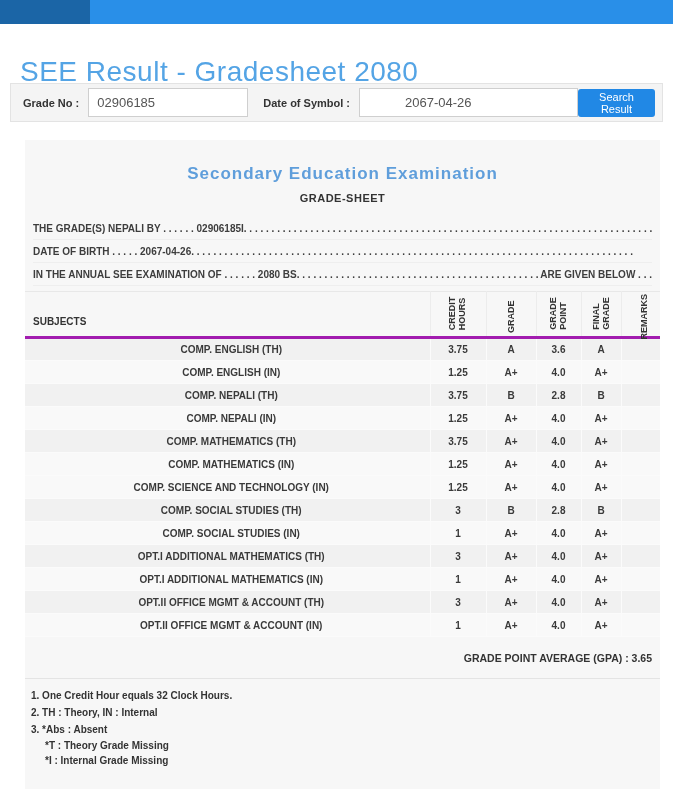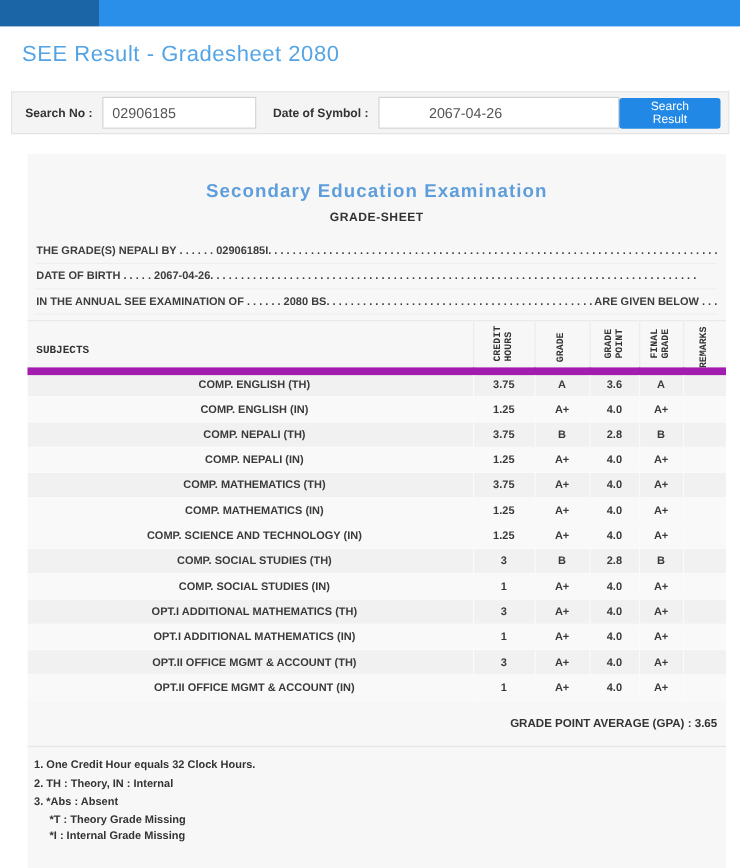--- a/index.html
+++ b/index.html
@@ -5,32 +5,32 @@
   * { margin:0; padding:0; box-sizing:border-box; }
   html,body { width:673px; height:789px; overflow:hidden; background:#ffffff;
               font-family:"Liberation Sans", sans-serif; }
   body { position:relative; }
 
   
   .topbar-dark  { position:absolute; left:0; top:0; width:90px;  height:24px; background:#1b65a6; }
   .topbar-light { position:absolute; left:90px; top:0; right:0;  height:24px; background:#298fe8; }
 
   
-  .page-title { position:absolute; left:20px; top:38px; font-size:20px; color:#54a4e5;
+  .page-title { position:absolute; left:20px; top:56px; font-size:28px; color:#54a4e5;
                 letter-spacing:0.5px; font-weight:400; }
 
   
   .search-band { position:absolute; left:10px; right:10px; top:83px; height:39px;
                  background:#f4f4f4; border:1px solid #e3e3e3;
                  display:flex; align-items:center; padding-left:12px; }
   .search-band label { font-size:11px; font-weight:700; color:#333; white-space:nowrap; }
   .search-band input { height:29px; border:1px solid #cfcfcf; background:#fff; color:#555;
                        font-size:13px; padding:0 8px; margin-left:9px;
                        font-family:"Liberation Sans", sans-serif; }
-  #symbol-input { width:140px; }
+  #symbol-input { width:160px; }
   #dob-input    { width:219px;padding-left:45px; }
   .search-btn { margin-left:auto; margin-right:7px; height:28px; padding:0 12px;
                 background:#2188e5; color:#fff; border:none; border-radius:3px;
                 font-size:11px; font-family:"Liberation Sans", sans-serif; cursor:pointer; }
 
   
   .sheet { position:absolute; left:25px; right:13px; top:140px; bottom:0; background:#f7f7f7; }
   .sheet-title { margin-top:24px; text-align:center; font-size:17px; color:#5f9edb;
                  letter-spacing:1px; font-weight:700; }
   .sheet-subtitle { margin-top:8px; text-align:center; font-size:11px; color:#333;
@@ -41,21 +41,21 @@
   .intro-line { display:flex; align-items:center; height:23px; overflow:hidden;
                 font-size:10px; font-weight:700; color:#3d3d3d; white-space:nowrap;
                 border-bottom:1px solid #eeeeee; }
   .intro-line .fill { flex:1; overflow:hidden; white-space:nowrap; color:#3d3d3d; }
   .intro-line .end  { white-space:nowrap; }
 
   
   table { width:100%; border-collapse:collapse; margin-top:5px; table-layout:fixed; }
   col.c-sub { width:405px; } col.c-cr { width:56px; } col.c-gr { width:50px; }
   col.c-gp  { width:45px; }  col.c-fg { width:40px; } col.c-rm { width:auto; }
-  thead tr { border-top:1px solid #e8e8e8; border-bottom:7px solid #a21caf; height:46px;font-family:Liberation Mono, monospace; }
+  thead tr { border-top:1px solid #e8e8e8; border-bottom:3px solid #a21caf; height:46px; }
   th.subh { text-align:left; vertical-align:bottom; padding:0 0 9px 8px;
             font-size:10px; font-weight:700; color:#333; }
   th.v { vertical-align:middle; text-align:center; padding:0; border-left:1px solid #ececec; }
   th.v .rot { display:inline-block; transform:rotate(-90deg); white-space:pre;
               font-size:9px; line-height:9.5px; font-weight:700; color:#333; text-align:left; }
   tbody tr { height:23px; }
   tbody tr.odd  { background:#f1f1f1; }
   tbody tr.even { background:#f9f9f9; }
   tbody td { font-size:10px; font-weight:700; color:#3a3a3a;
              border-bottom:1px solid #fbfbfb; }
@@ -74,21 +74,21 @@
 </style>
 </head>
 <body>
 
 <div class="topbar-dark"></div>
 <div class="topbar-light"></div>
 
 <h1 class="page-title">SEE Result - Gradesheet 2080</h1>
 
 <div class="search-band">
-  <label for="symbol-input">Search No :</label>
+  <label for="symbol-input">Grade No :</label>
   <input id="symbol-input" type="text" value="02906185" style="">
   <label for="dob-input" style="margin-left:15px;">Date of Symbol :</label>
   <input id="dob-input" type="text" value="2067-04-26" style="">
   <button class="search-btn">Search Result</button>
 </div>
 
 <div class="sheet">
   <div class="sheet-title">Secondary Education Examination</div>
   <div class="sheet-subtitle">GRADE-SHEET</div>
 

